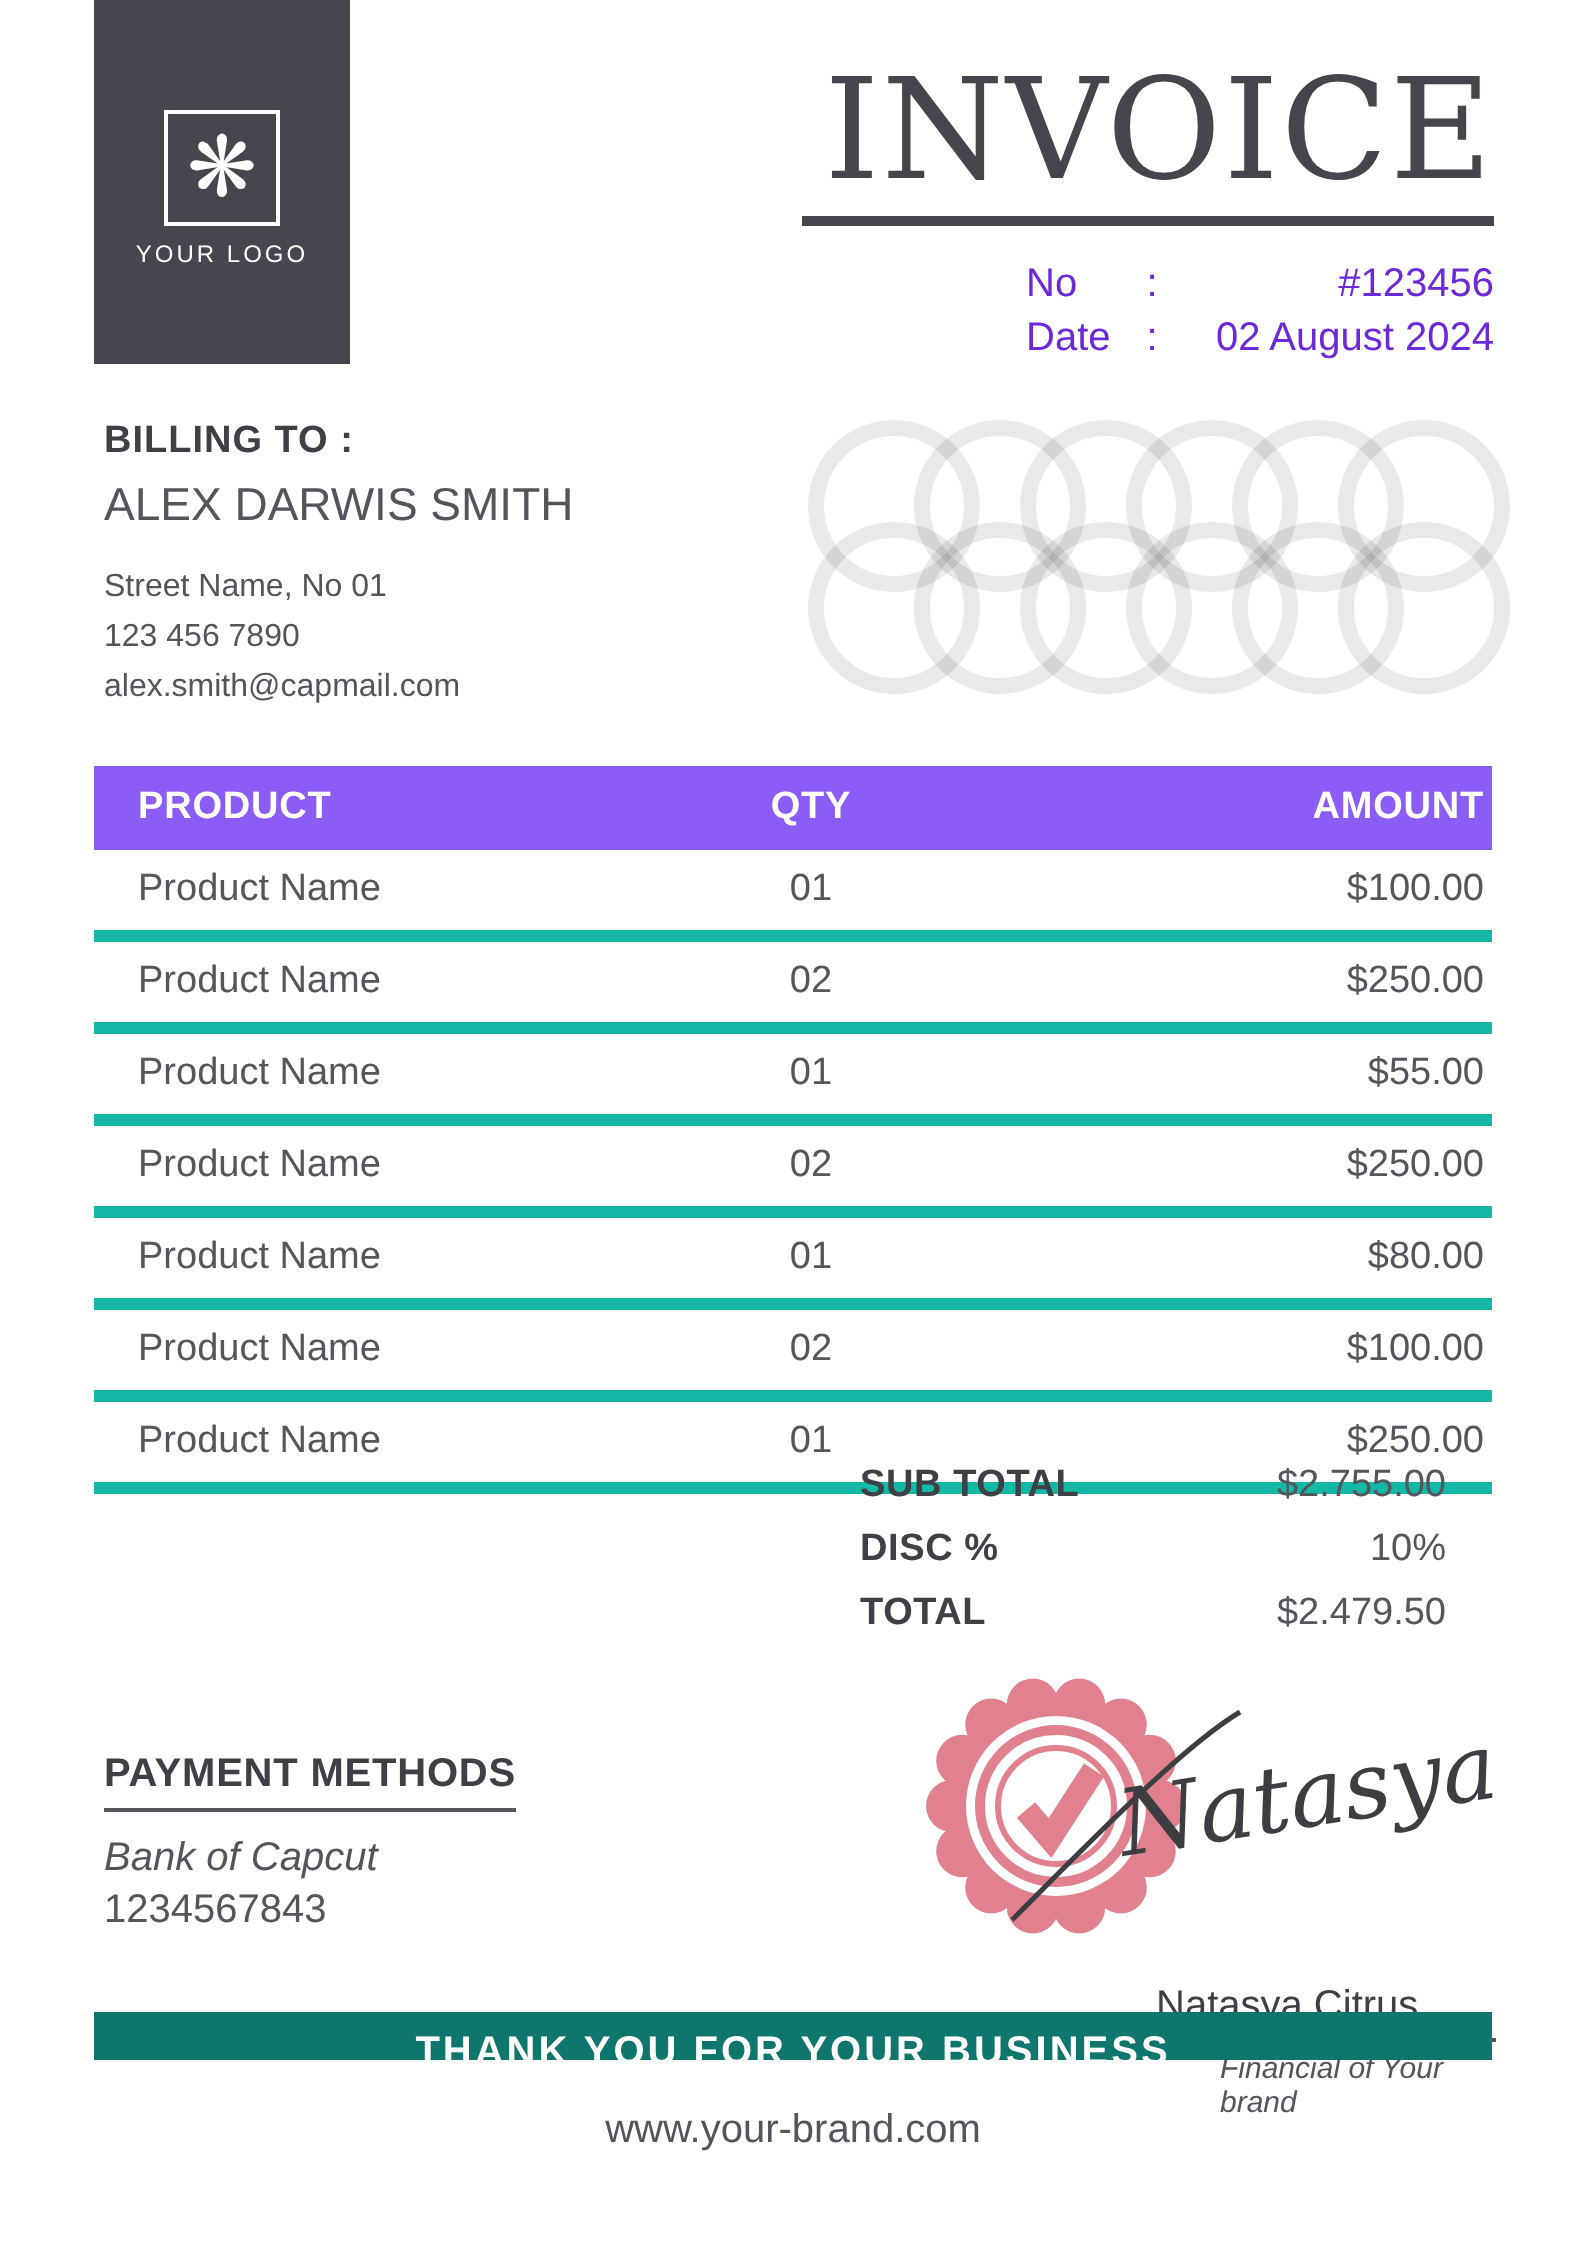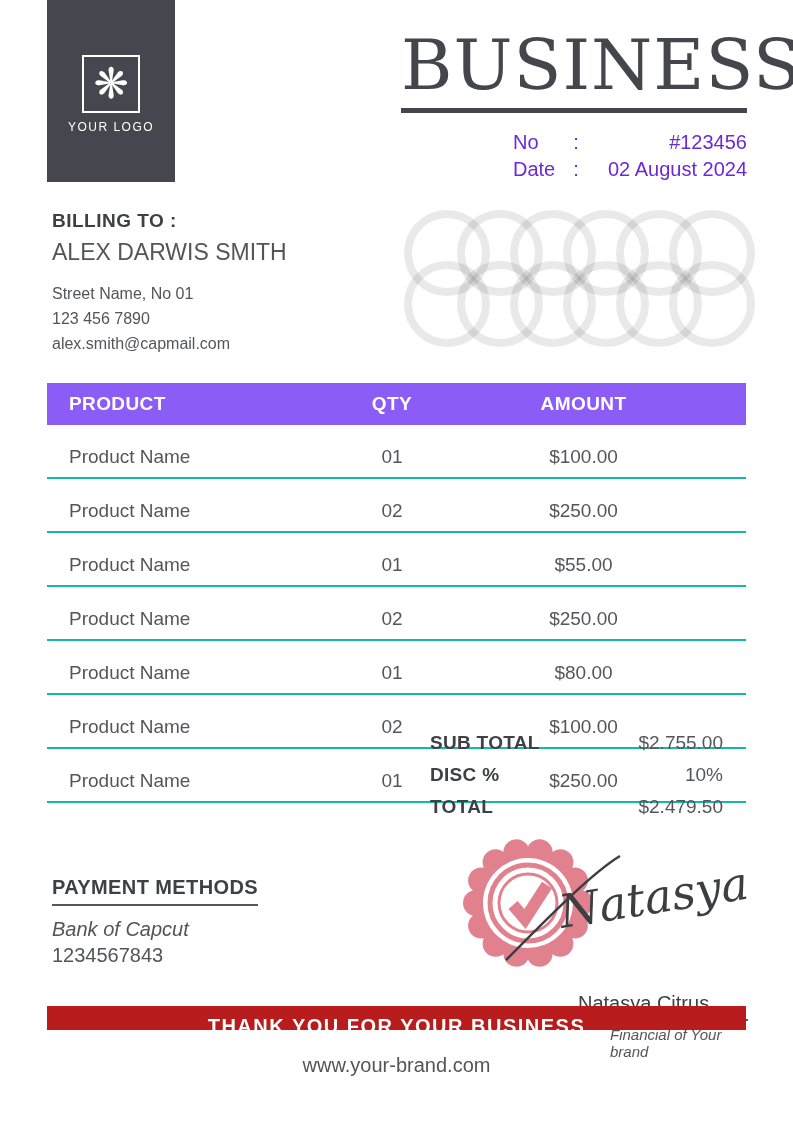--- a/index.html
+++ b/index.html
@@ -51,25 +51,25 @@
   .circles{position:absolute;left:404px;top:207px;}
 
   
   .table{position:absolute;left:47px;top:383px;width:699px;}
   .thead{
     display:flex;align-items:center;height:42px;background:#8b5cf6;
     color:#ffffff;font-weight:bold;font-size:19px;letter-spacing:.4px;
   }
   .trow{
     display:flex;align-items:center;height:40px;
-    border-bottom:2px solid #14b8a6;font-size:19px;color:#55565b;margin-top:12px;
+    border-bottom:6px solid #14b8a6;font-size:19px;color:#55565b;
   }
   .c-product{flex:1;padding-left:22px;text-align:left;}
   .c-qty{width:120px;text-align:center;}
-  .c-amount{flex:1;padding-right:31px;text-align:center;}
+  .c-amount{flex:1;padding-right:4px;text-align:right;}
 
   
   .totals{position:absolute;left:430px;top:727px;width:293px;}
   .total-row{display:flex;justify-content:space-between;line-height:32px;font-size:19px;gap:15px;}
   .total-label{font-weight:bold;color:#3f4046;letter-spacing:.3px;}
   .total-value{color:#55565b;}
 
   
   .payment{position:absolute;left:52px;top:876px;}
   .payment-heading{
@@ -81,42 +81,42 @@
 
   
   .sig-svg{position:absolute;left:462px;top:838px;}
   .sig-name-block{position:absolute;left:578px;top:944px;width:170px;}
   .sig-name{font-size:20px;color:#3f4046;padding-bottom:4px;border-bottom:2px solid #54555b;margin-top:48px;}
   .sig-role{font-style:italic;font-size:15px;color:#54555b;margin-top:5px;margin-left:32px;}
 
   
   .footer-bar{
     position:absolute;left:47px;top:1006px;width:699px;height:24px;
-    background:#b91c1c;color:#ffffff;font-weight:bold;font-size:20px;
+    background:#0f766e;color:#ffffff;font-weight:bold;font-size:20px;
     letter-spacing:1.5px;text-align:center;line-height:40px;
   }
   .website{
     position:absolute;left:47px;top:1054px;width:699px;
     text-align:center;font-size:20px;color:#54555b;
   }
 </style>
 </head>
 <body>
 
 <div class="page">
 
   <div class="logo-block">
     <div class="logo-square">
       <span class="logo-flower">❋</span>
     </div>
     <div class="logo-text">YOUR LOGO</div>
   </div>
 
   <div class="invoice-head">
-    <h1 class="invoice-title">BUSINESS</h1>
+    <h1 class="invoice-title">INVOICE</h1>
     <div class="title-rule"></div>
     <div class="meta">
       <div class="meta-row">
         <span class="meta-label">No</span>
         <span class="meta-colon">:</span>
         <span class="meta-value">#123456</span>
       </div>
       <div class="meta-row">
         <span class="meta-label">Date</span>
         <span class="meta-colon">:</span>

